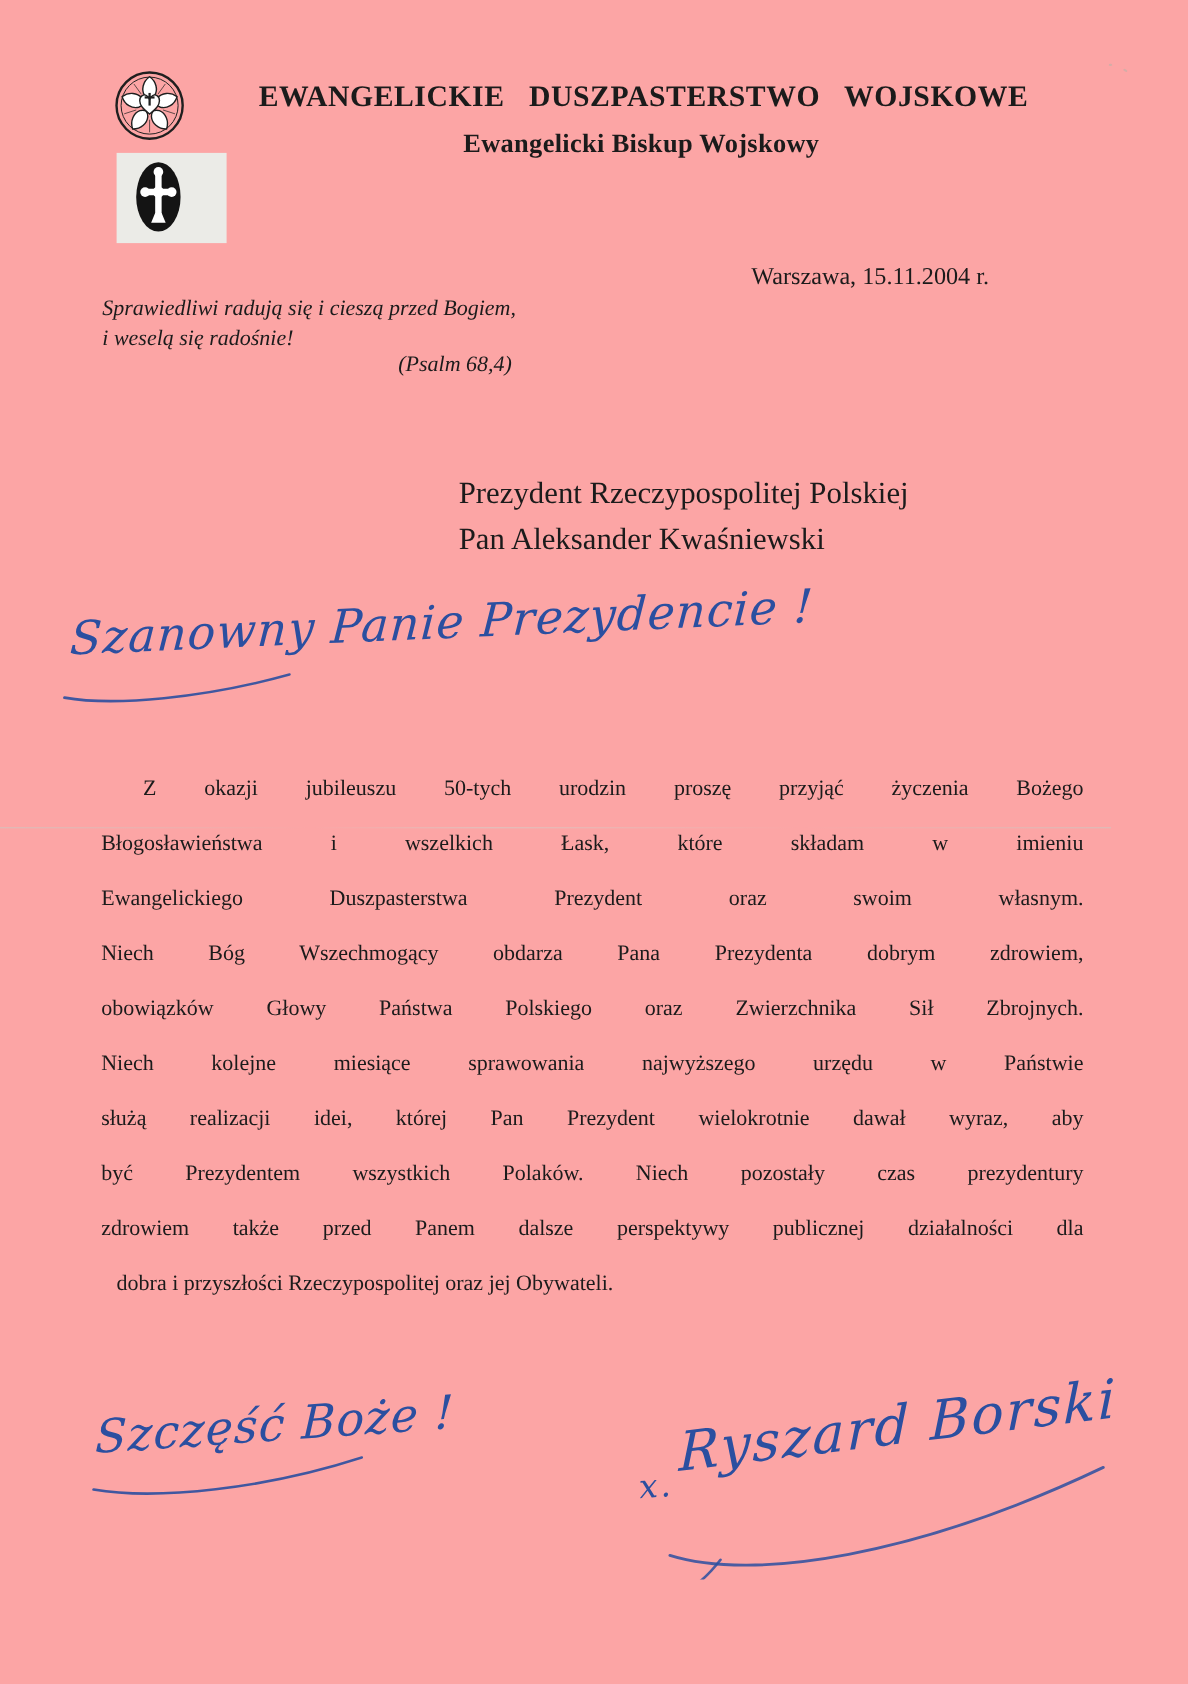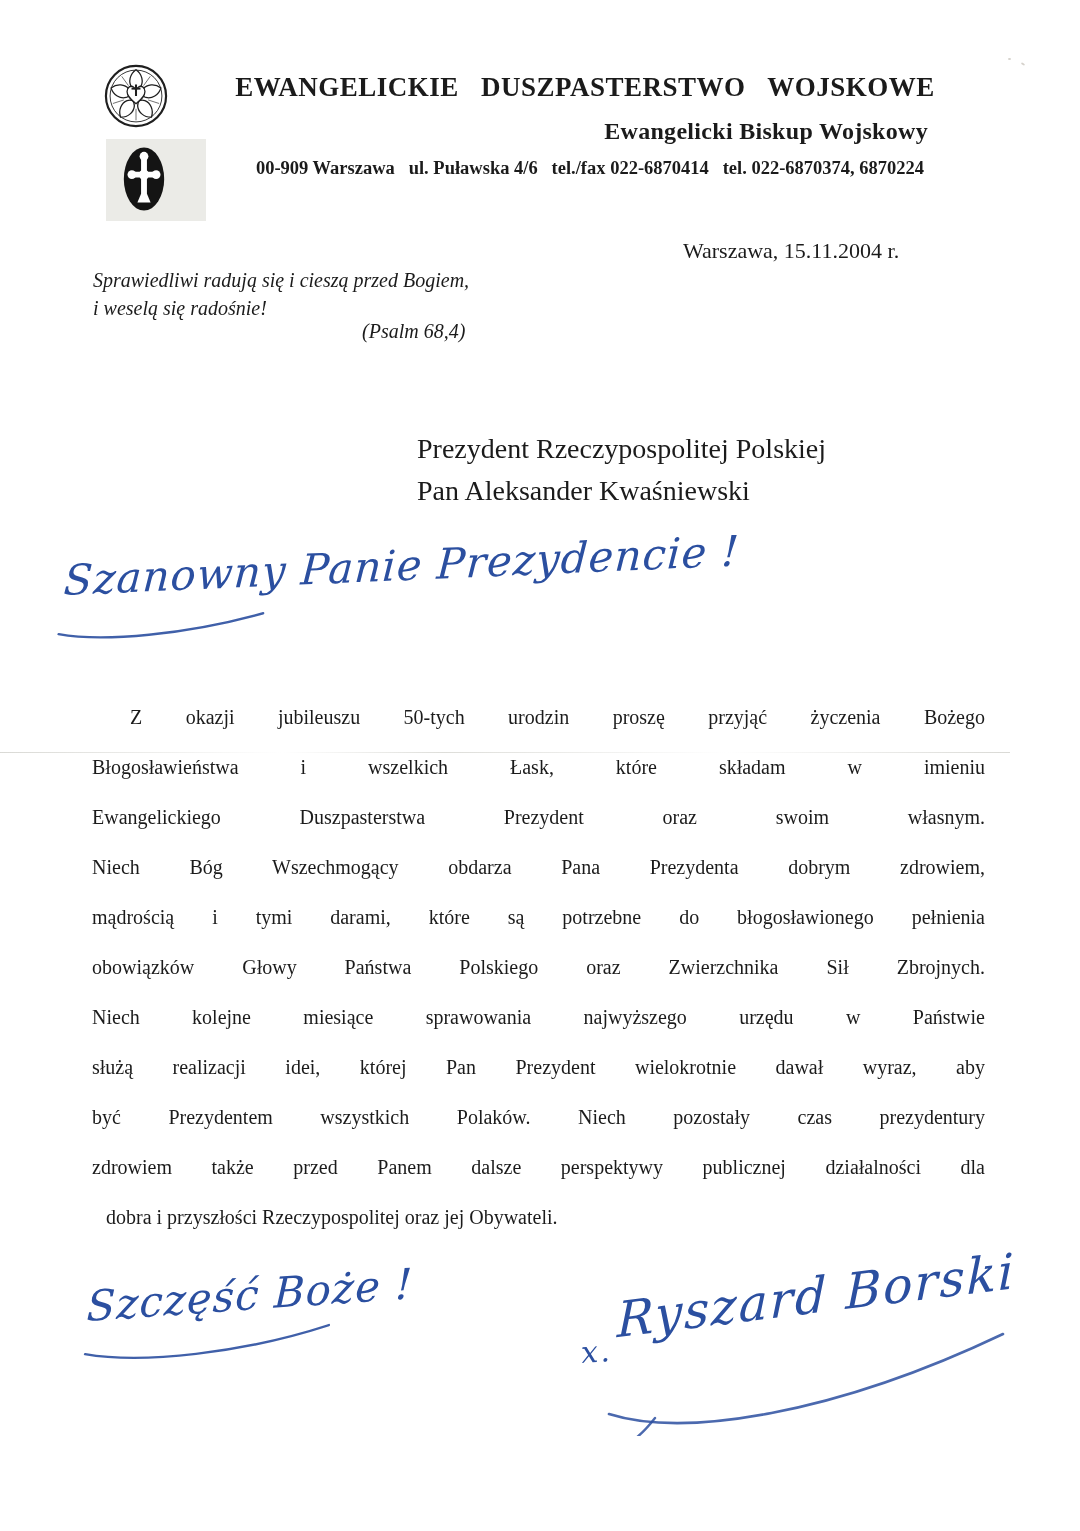--- a/index.html
+++ b/index.html
@@ -1,36 +1,36 @@
 <!DOCTYPE html>
 <html lang="pl"><head>
 <meta charset="utf-8">
 <style>
   html,body{margin:0;padding:0;background:#777;}
   #page{
     position:relative;
     width:1080px;height:1531px;
     margin:0 auto;
-    background:#ffffff;
+    background:#fca5a5;
     font-family:"Liberation Serif", serif;
     color:#1b1b1b;
     overflow:hidden;
   }
   
   .logo-rose{position:absolute;left:104px;top:60px;width:64px;height:72px;}
   .logo-gray-patch{position:absolute;left:106px;top:139px;width:100px;height:82px;background:#ebebe7;}
   .logo-cross{position:absolute;left:122px;top:144px;width:44px;height:70px;}
   .org-name{
     position:absolute;left:230px;top:72px;width:710px;
     text-align:center;font-weight:bold;font-size:27px;
     letter-spacing:0.5px;word-spacing:15px;white-space:nowrap;
   }
   .office-name{
-    position:absolute;left:218px;top:118px;width:710px;
-    text-align:right;font-weight:bold;font-size:24px;letter-spacing:0.3px;
+    position:absolute;left:228px;top:118px;width:710px;
+    text-align:center;font-weight:bold;font-size:24px;letter-spacing:0.3px;
   }
   .address-line{
     position:absolute;left:230px;top:158px;width:720px;
     text-align:center;font-weight:bold;font-size:18.5px;
     white-space:pre-wrap;
   }
   
   .date-line{position:absolute;left:683px;top:238px;width:280px;font-size:22px;}
   .motto{position:absolute;left:93px;top:266px;width:480px;font-style:italic;font-size:20px;line-height:28px;}
   .motto-source{position:absolute;left:362px;top:320px;font-style:italic;font-size:20px;}
@@ -123,21 +123,20 @@
       <circle cx="30" cy="15" r="6"></circle>
       <circle cx="13.5" cy="40" r="6"></circle>
       <circle cx="46.5" cy="40" r="6"></circle>
       <circle cx="30" cy="40" r="7"></circle>
       <polygon points="26,66 34,66 39,78 21,78"></polygon>
     </g>
   </svg>
 
   <div class="org-name">EWANGELICKIE DUSZPASTERSTWO WOJSKOWE</div>
   <div class="office-name">Ewangelicki Biskup Wojskowy</div>
-  <div class="address-line">00-909 Warszawa   ul. Puławska 4/6   tel./fax 022-6870414   tel. 022-6870374, 6870224</div>
 
   <div class="date-line">Warszawa, 15.11.2004 r.</div>
 
   <div class="motto">
     <div>Sprawiedliwi radują się i cieszą przed Bogiem,</div>
     <div>i weselą się radośnie!</div>
   </div>
   <div class="motto-source">(Psalm 68,4)</div>
 
   <div class="recipient">
@@ -150,21 +149,20 @@
       <path d="M2,22 C48,32 130,28 206,10" fill="none" stroke="#2b4fa0" stroke-width="2.4" stroke-linecap="round" opacity="0.9"></path>
     </svg>
     <span>Szanowny Panie Prezydencie !</span>
   </div>
 
   <div class="body-par">
     <div class="body-line first">Z okazji jubileuszu 50-tych urodzin proszę przyjąć życzenia Bożego</div>
     <div class="body-line">Błogosławieństwa i wszelkich Łask, które składam w imieniu</div>
     <div class="body-line">Ewangelickiego Duszpasterstwa Prezydent oraz swoim własnym.</div>
     <div class="body-line">Niech Bóg Wszechmogący obdarza Pana Prezydenta dobrym zdrowiem,</div>
-    <div class="body-line">mądrością i tymi darami, które są potrzebne do błogosławionego pełnienia</div>
     <div class="body-line">obowiązków Głowy Państwa Polskiego oraz Zwierzchnika Sił Zbrojnych.</div>
     <div class="body-line">Niech kolejne miesiące sprawowania najwyższego urzędu w Państwie</div>
     <div class="body-line">służą realizacji idei, której Pan Prezydent wielokrotnie dawał wyraz, aby</div>
     <div class="body-line">być Prezydentem wszystkich Polaków. Niech pozostały czas prezydentury</div>
     <div class="body-line">zdrowiem także przed Panem dalsze perspektywy publicznej działalności dla</div>
     <div class="body-line last">dobra i przyszłości Rzeczypospolitej oraz jej Obywateli.</div>
   </div>
 
   <div class="closing hand">
     <svg class="closing-flourish" width="250" height="32" viewBox="0 0 250 32">

